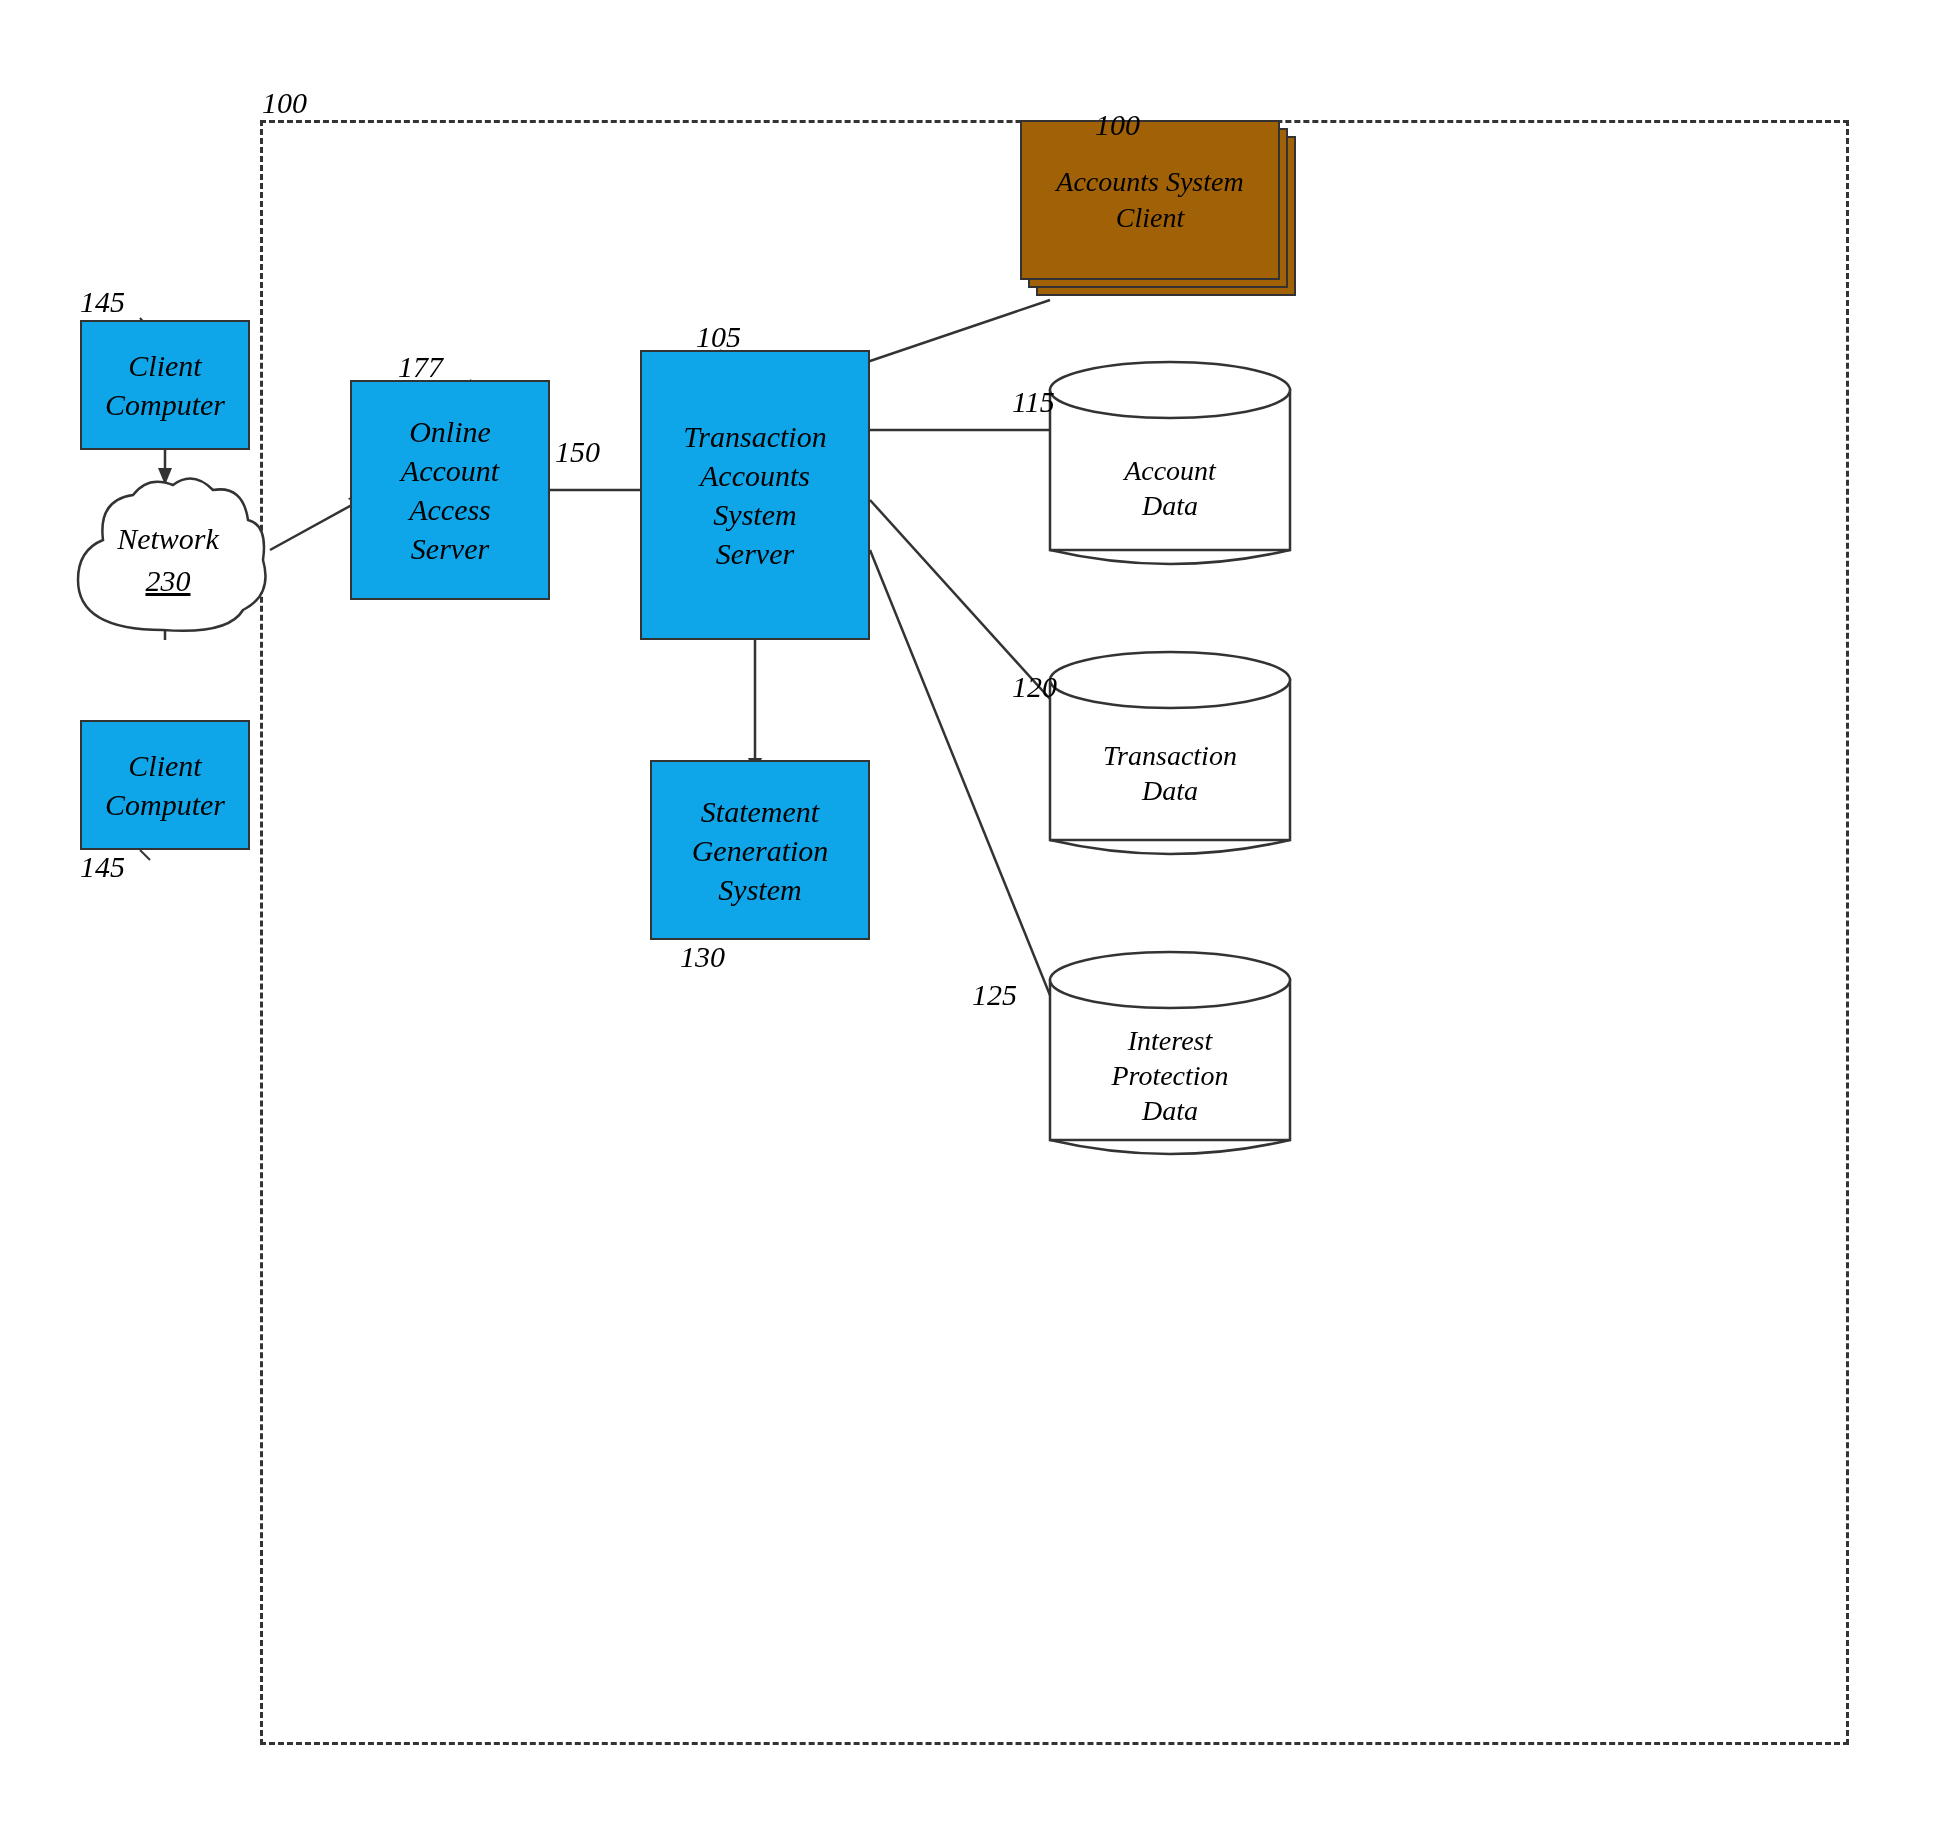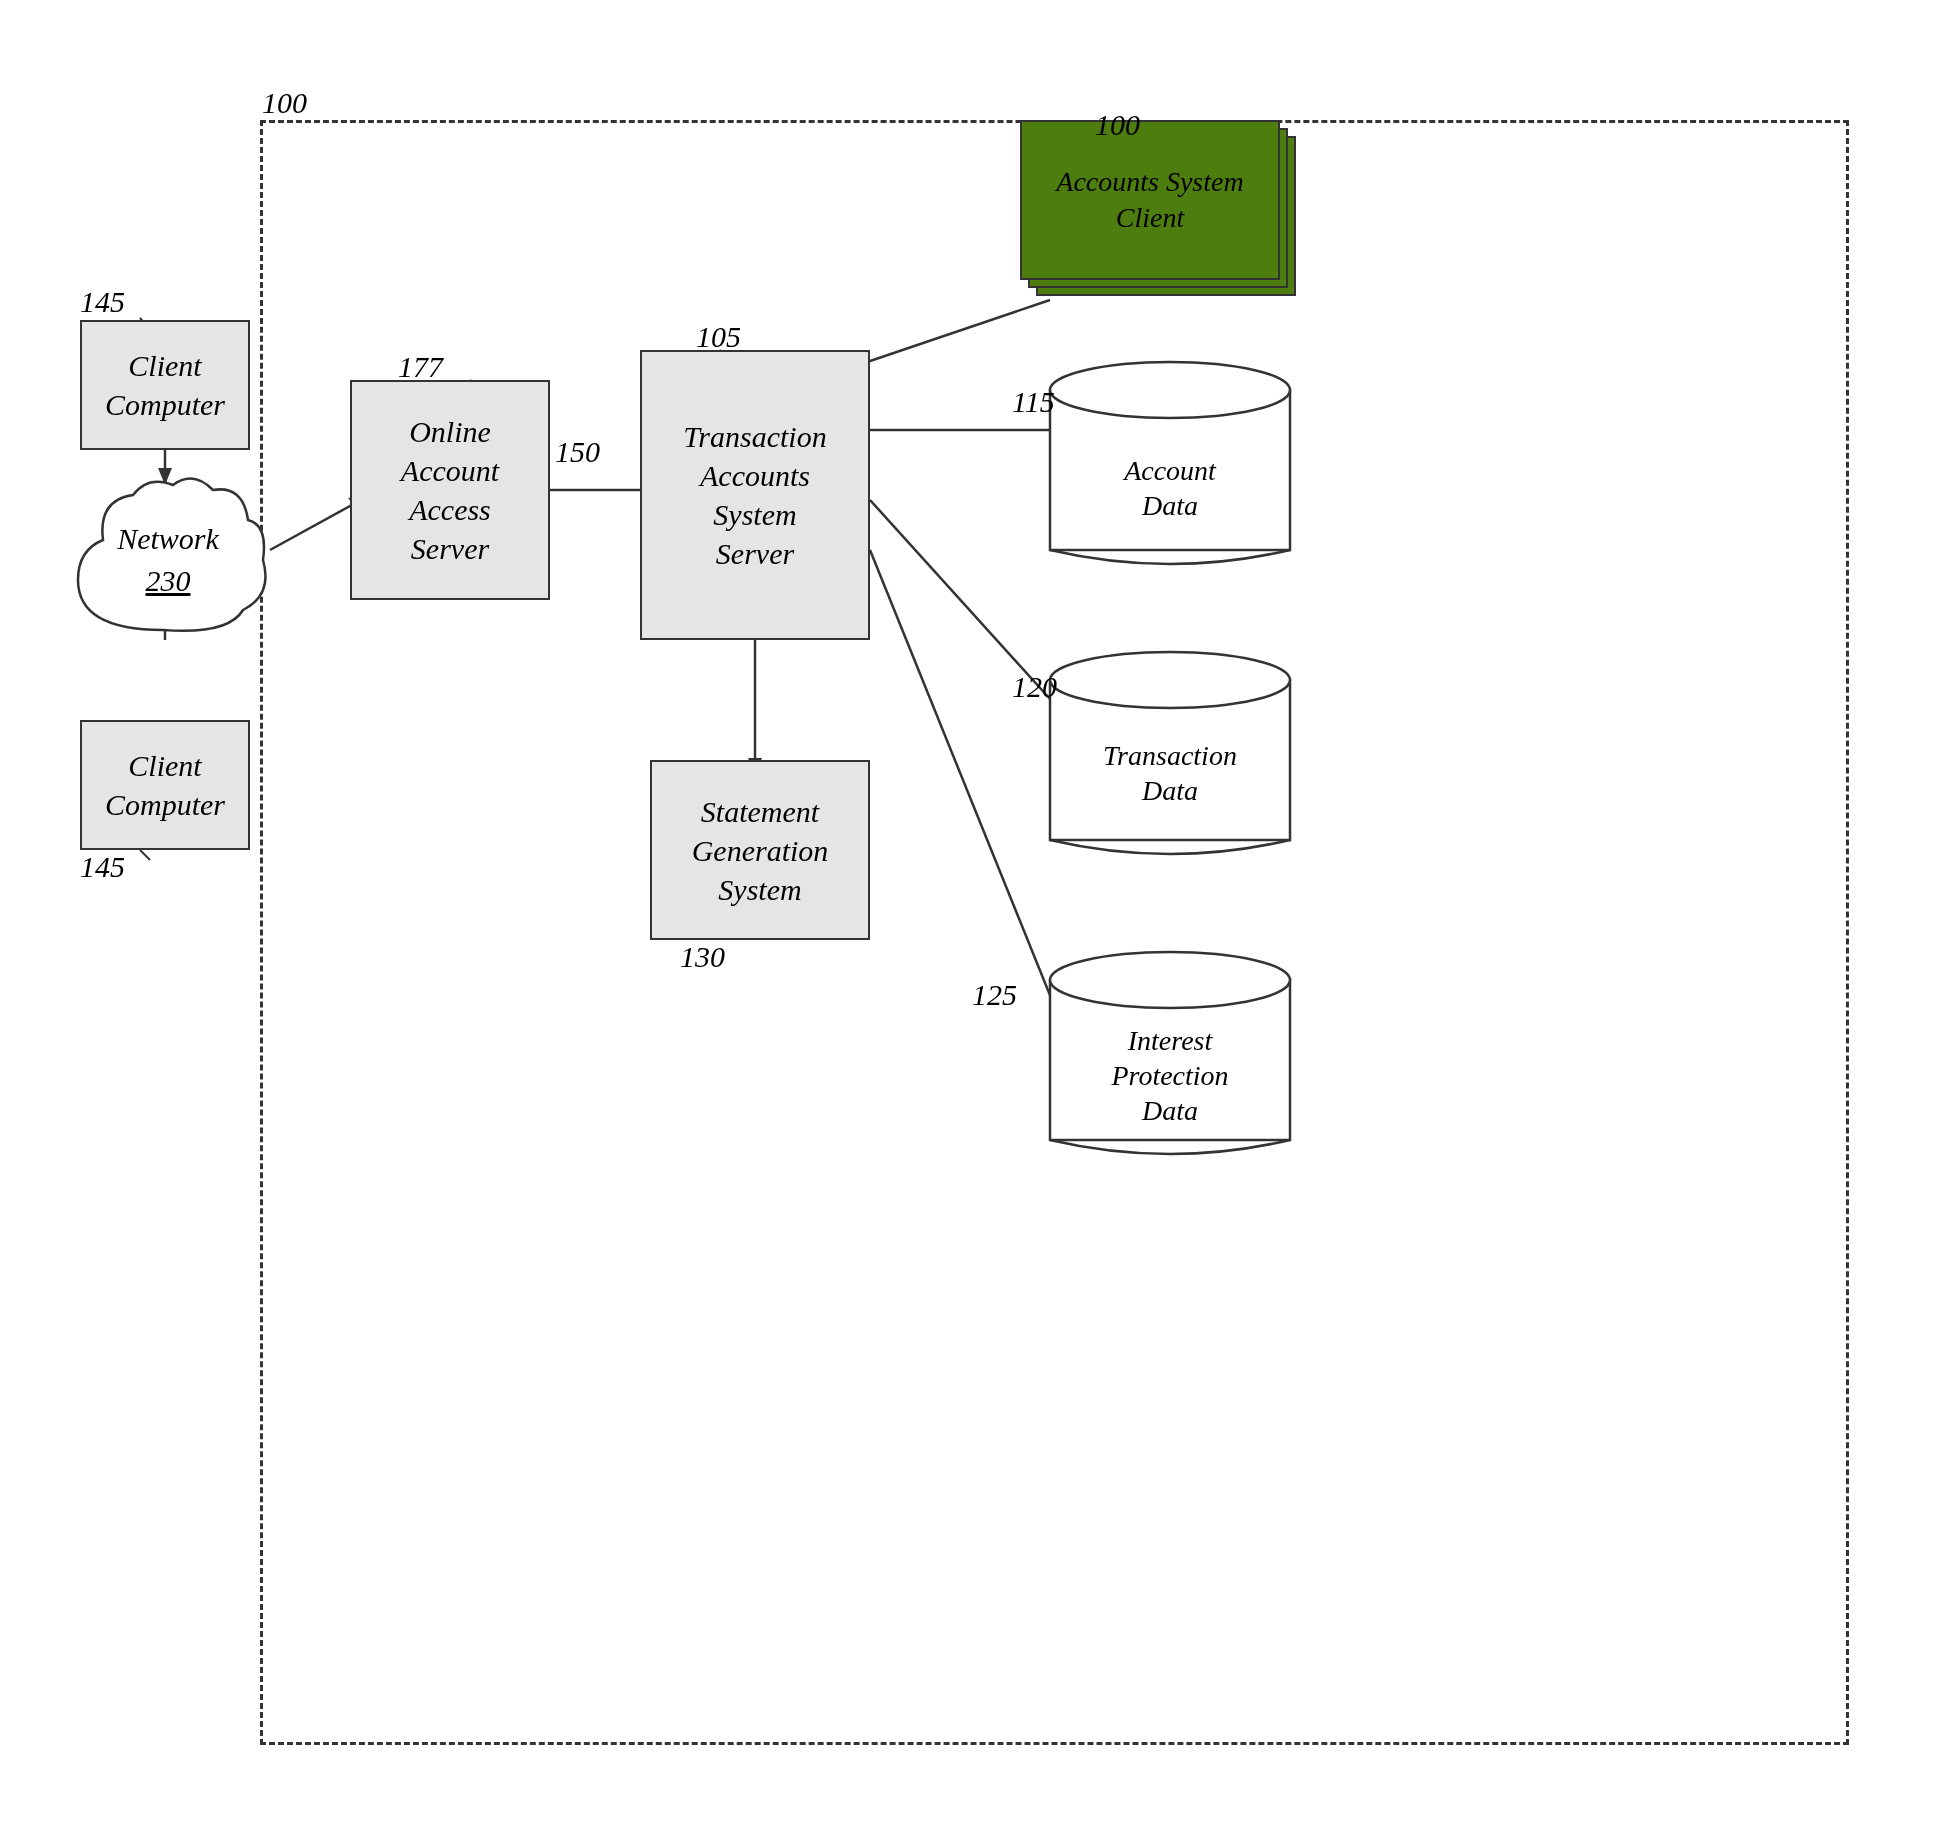--- a/index.html
+++ b/index.html
@@ -35,21 +35,21 @@
       top: 46px;
       left: 222px;
       font-size: 36px;
       font-style: italic;
     }
 
     
     .node-box {
       position: absolute;
       border: 2px solid #333;
-      background: #e5e5e5;
+      background: #0ea5e9;
       display: flex;
       align-items: center;
       justify-content: center;
       text-align: center;
       font-style: italic;
       font-size: 30px;
       line-height: 1.3;
     }
 
     
@@ -111,21 +111,21 @@
     .asc-container {
       position: absolute;
       top: 80px;
       left: 980px;
       width: 280px;
       height: 180px;
     }
     .asc-page {
       position: absolute;
       border: 2px solid #333;
-      background: #4d7c0f;
+      background: #a16207;
       width: 260px;
       height: 160px;
       display: flex;
       align-items: center;
       justify-content: center;
       text-align: center;
       font-style: italic;
       font-size: 28px;
       line-height: 1.3;
     }

